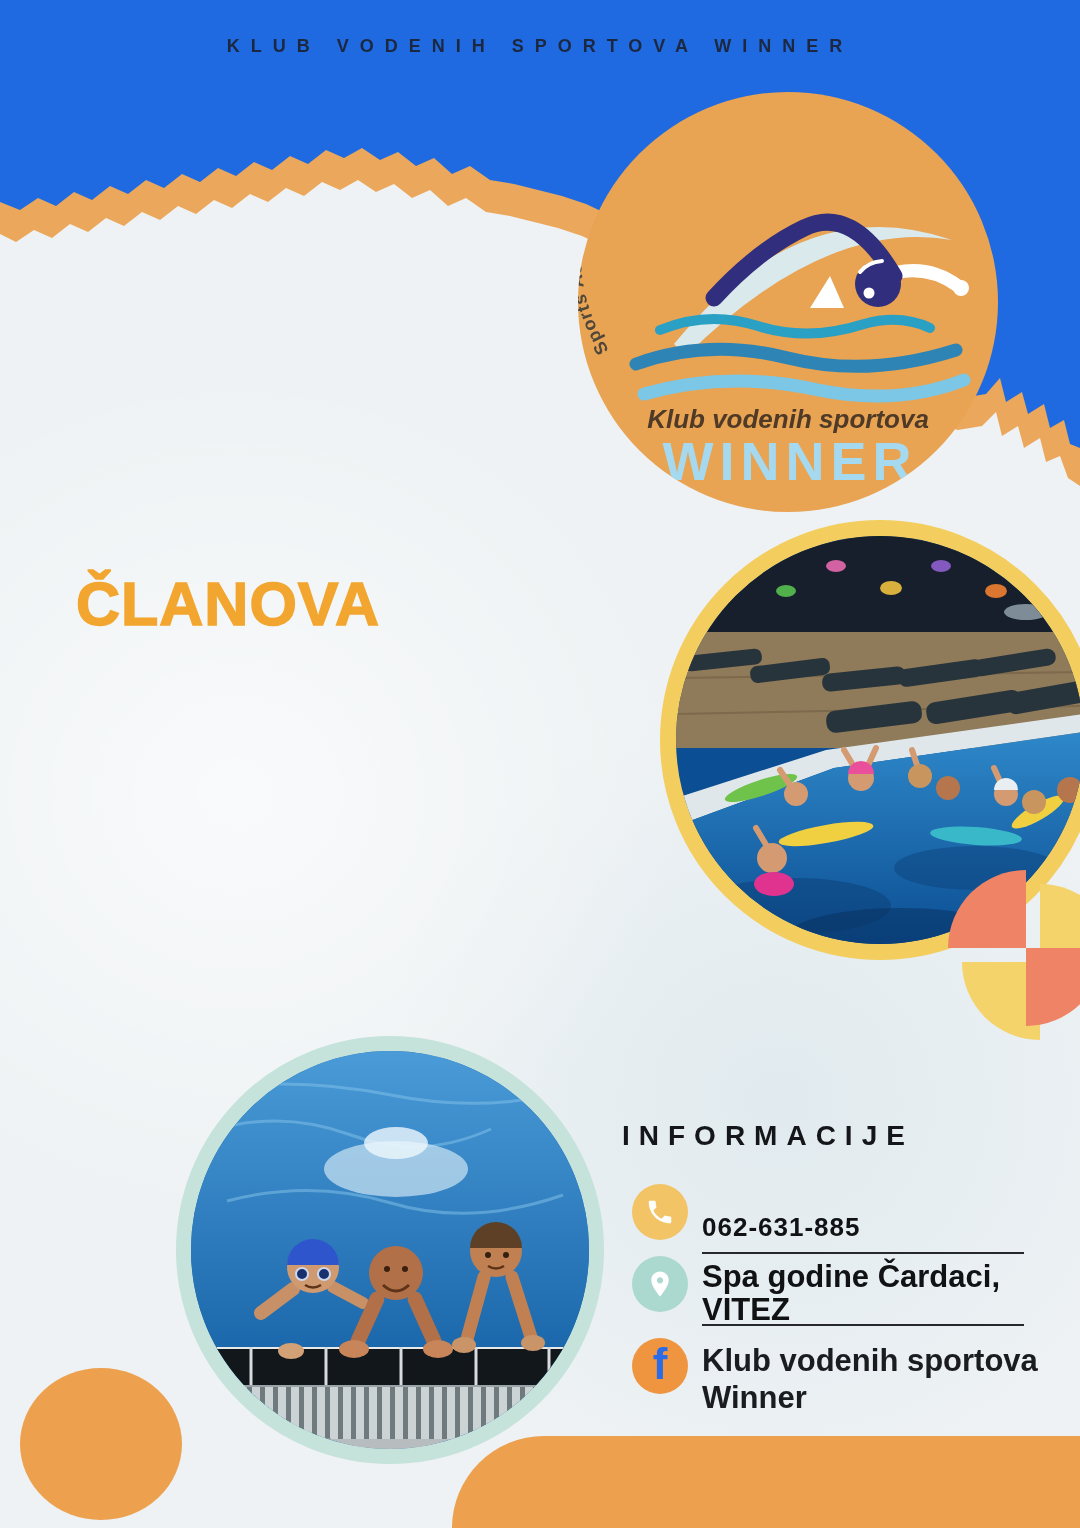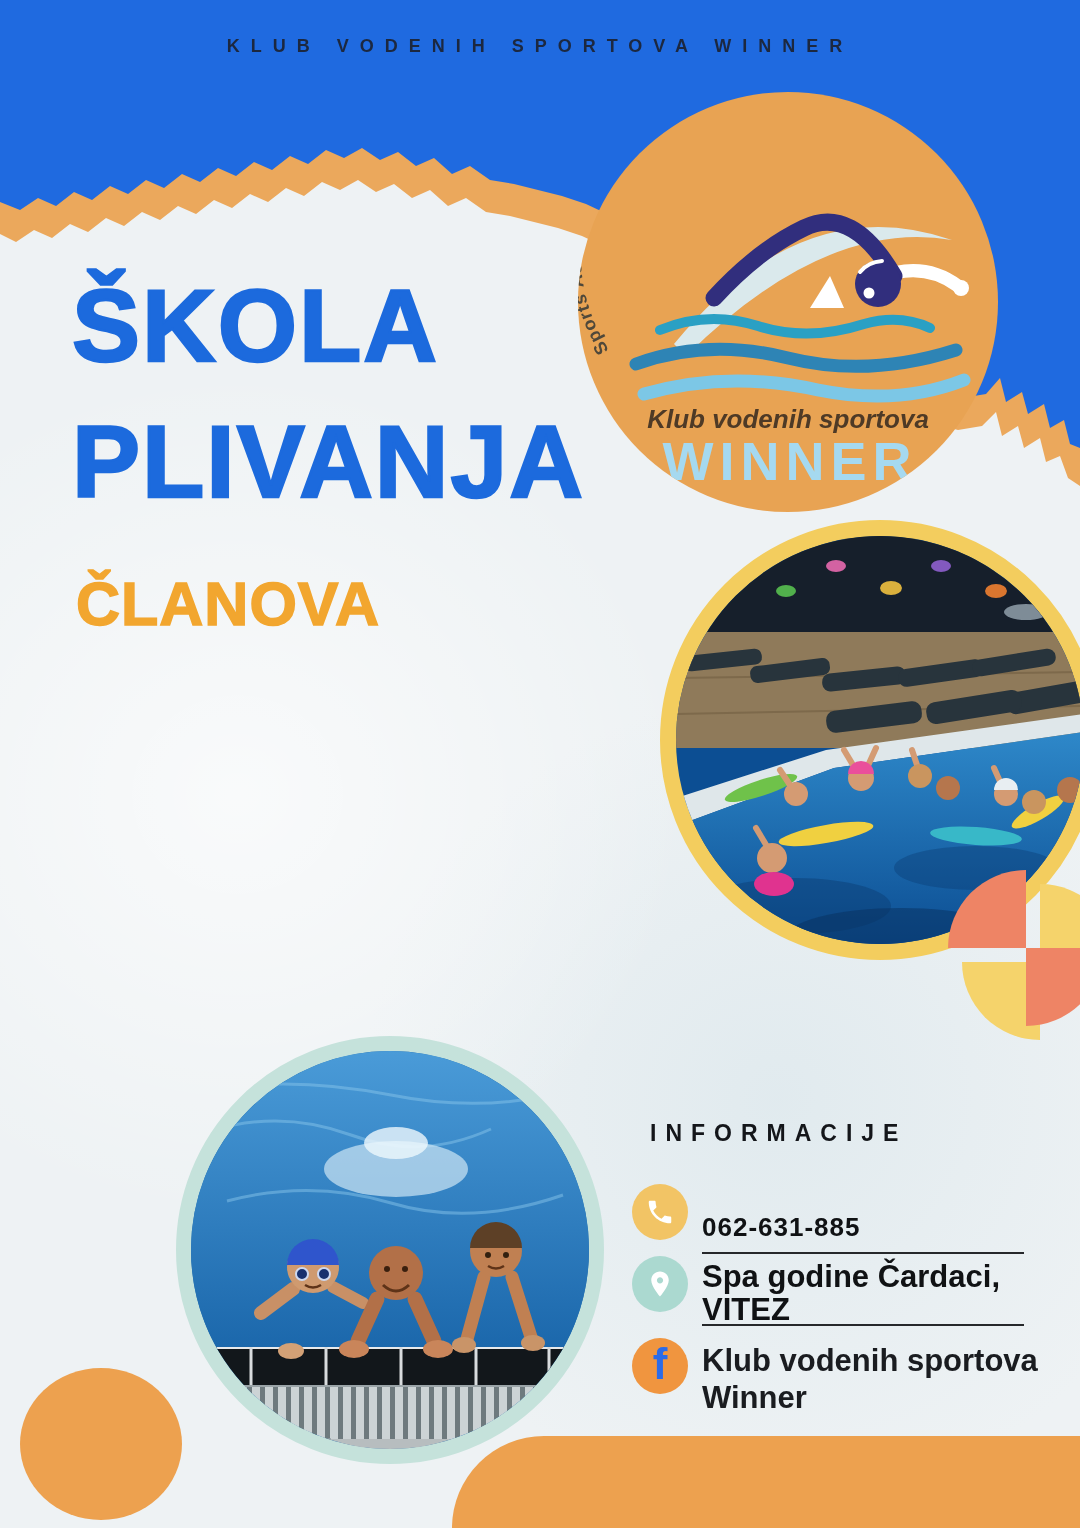--- a/index.html
+++ b/index.html
@@ -47,21 +47,21 @@
     border:16px solid #f3cd5e;overflow:hidden;z-index:3;background:#0c4e93;
   }
   .photo-bottom{
     left:176px;top:1036px;width:428px;height:428px;border-radius:50%;
     border:15px solid #c5e2db;overflow:hidden;z-index:3;background:#1b67ab;
   }
   .photo-top svg,.photo-bottom svg{display:block;width:100%;height:100%;}
   
   .deco-s{left:900px;top:856px;width:180px;height:220px;overflow:visible;z-index:4;}
   
-  .info-heading{left:650px;top:1120px;z-index:3;color:#14161a;font-size:23px;font-weight:bold;letter-spacing:9px;}
+  .info-heading{left:622px;top:1120px;z-index:3;color:#14161a;font-size:28px;font-weight:bold;letter-spacing:9px;}
   .icon-badge{width:56px;height:56px;border-radius:50%;z-index:3;display:flex;align-items:center;justify-content:center;}
   .badge-phone{left:632px;top:1184px;background:#f2c465;}
   .badge-pin{left:632px;top:1256px;background:#abd9d0;}
   .badge-fb{left:632px;top:1338px;background:#f0953f;}
   .badge-fb .fglyph{color:#2b6be8;font-size:44px;font-weight:bold;line-height:1;transform:translateY(-2px);}
   .phone-number{left:702px;top:1212px;z-index:3;color:#101214;font-size:26px;font-weight:bold;letter-spacing:1px;}
   .divider{height:2px;background:#26282b;z-index:3;}
   .div1{left:702px;top:1252px;width:322px;}
   .div2{left:702px;top:1324px;width:322px;}
   .location-text{left:702px;top:1260px;z-index:3;color:#101214;font-size:31px;font-weight:bold;line-height:33px;}
@@ -111,24 +111,20 @@
       <polygon points="232,216 252,184 266,216" fill="#ffffff"></polygon>
 
       <path d="M 82 238 Q 130 218 180 234 Q 230 250 286 232 Q 322 222 352 236" stroke="#2aa0c4" stroke-width="10" fill="none" stroke-linecap="round"></path>
       <path d="M 58 272 Q 130 246 210 266 Q 290 286 378 258" stroke="#2e84b5" stroke-width="13" fill="none" stroke-linecap="round"></path>
       <path d="M 66 302 Q 150 278 240 298 Q 320 314 386 288" stroke="#7cc7e6" stroke-width="13" fill="none" stroke-linecap="round"></path>
       <text x="210" y="336" text-anchor="middle" font-size="26" font-style="italic" font-weight="bold" fill="#4e3a26">Klub vodenih sportova</text>
       <text x="212" y="388" text-anchor="middle" font-size="54" font-weight="bold" fill="#a5d9f0" letter-spacing="6">WINNER</text>
     </svg>
   </div>
 
-  <div class="abs main-title">
-    <div>ŠKOLA</div>
-    <div>PLIVANJA</div>
-  </div>
 
   <div class="abs sub-title">
     <div>ČLANOVA</div>
   </div>
 
 
   <div class="abs photo-top">
     <svg viewBox="0 0 408 408" preserveAspectRatio="none">
       <defs>
         <linearGradient id="waterGrad" x1="0" y1="0" x2="0" y2="1">

